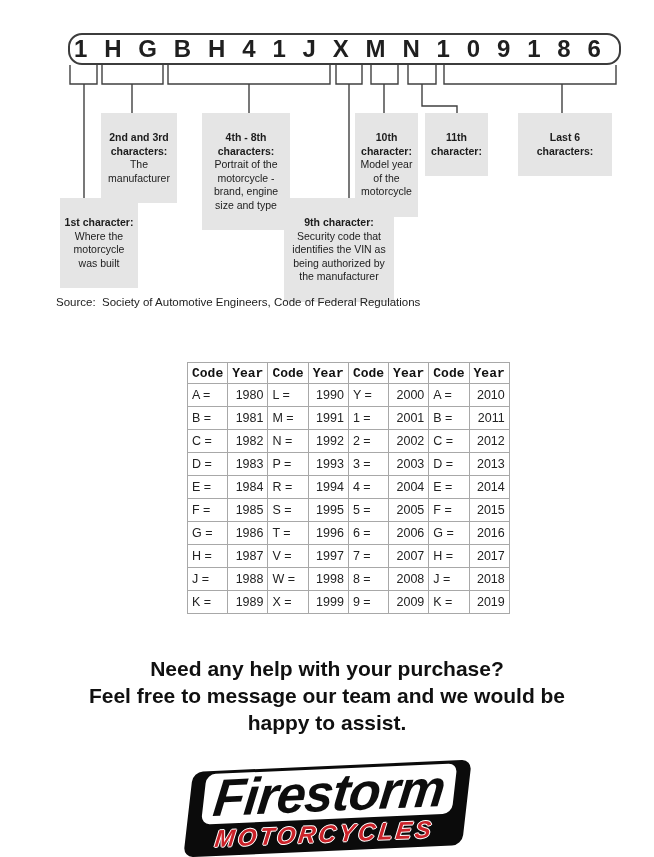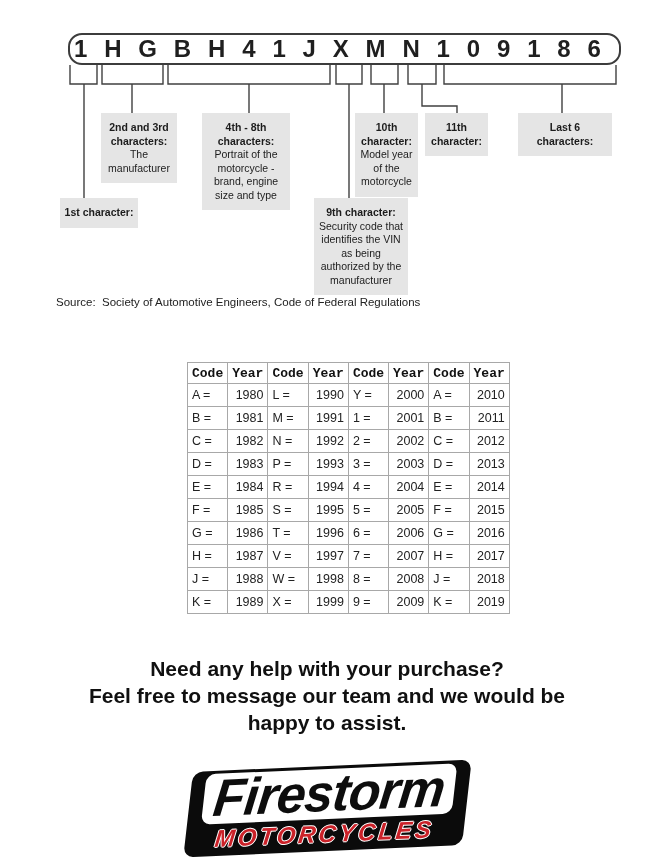--- a/index.html
+++ b/index.html
@@ -44,28 +44,28 @@
     stroke-width: 1.4;
   }
   
   .note {
     position: absolute;
     background: #e5e5e5;
     text-align: center;
     font-size: 10.5px;
     line-height: 13.5px;
     color: #1c1c1c;
-    padding: 8px 3px;
+    padding: 18px 3px;
   }
   .note-title { font-weight: bold; display: block; }
   .note-body { display: block; }
   .note-c1  { left: 60px;  top: 198px; width: 78px; text-align: center; }
   .note-c23 { left: 101px; top: 113px; width: 76px; }
   .note-c48 { left: 202px; top: 113px; width: 88px; }
-  .note-c9  { left: 314px; top: 198px; width: 94px; }
+  .note-c9  { left: 284px; top: 198px; width: 110px; }
   .note-c10 { left: 355px; top: 113px; width: 63px; }
   .note-c11 { left: 425px; top: 113px; width: 63px; }
   .note-l6  { left: 518px; top: 113px; width: 94px; }
   
   .source {
     position: absolute;
     left: 56px; top: 296px;
     font-size: 11.5px;
     color: #222;
     white-space: pre;
@@ -177,20 +177,21 @@
     <path d="M102 65 V84 H163 V65 M132 84 V113"></path>
     <path d="M168 65 V84 H330 V65 M249 84 V113"></path>
     <path d="M336 65 V84 H362 V65 M349 84 V198"></path>
     <path d="M371 65 V84 H398 V65 M384 84 V113"></path>
     <path d="M408 65 V84 H436 V65 M422 84 V106 H457 V113"></path>
     <path d="M444 65 V84 H616 V65 M562 84 V113"></path>
   </svg>
 
   <div class="note note-c1">
     <span class="note-title">1st character:</span>
+    <span class="note-body">Where the motorcycle was built</span>
   </div>
   <div class="note note-c23">
     <span class="note-title">2nd and 3rd characters:</span>
     <span class="note-body">The manufacturer</span>
   </div>
   <div class="note note-c48">
     <span class="note-title">4th - 8th characters:</span>
     <span class="note-body">Portrait of the motorcycle - brand, engine size and type</span>
   </div>
   <div class="note note-c9">

